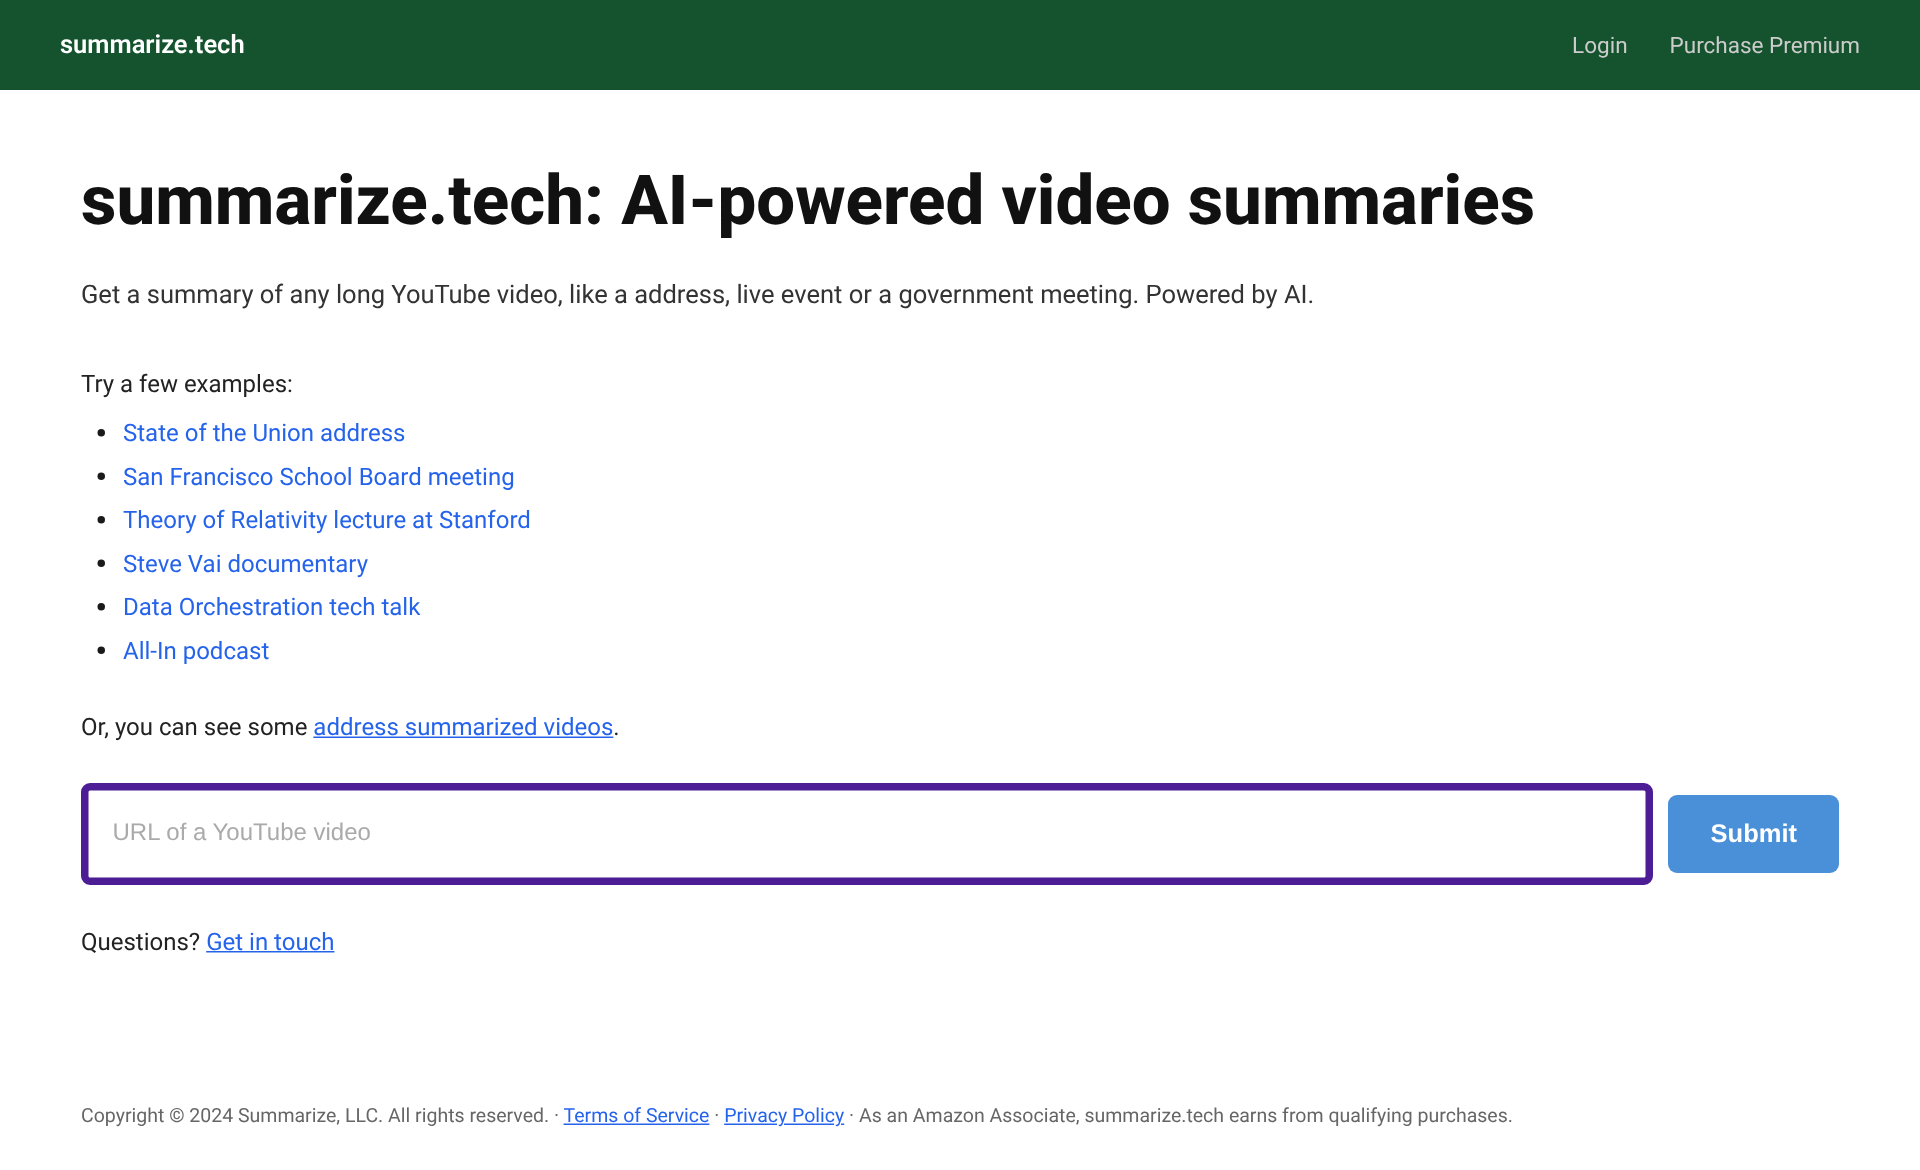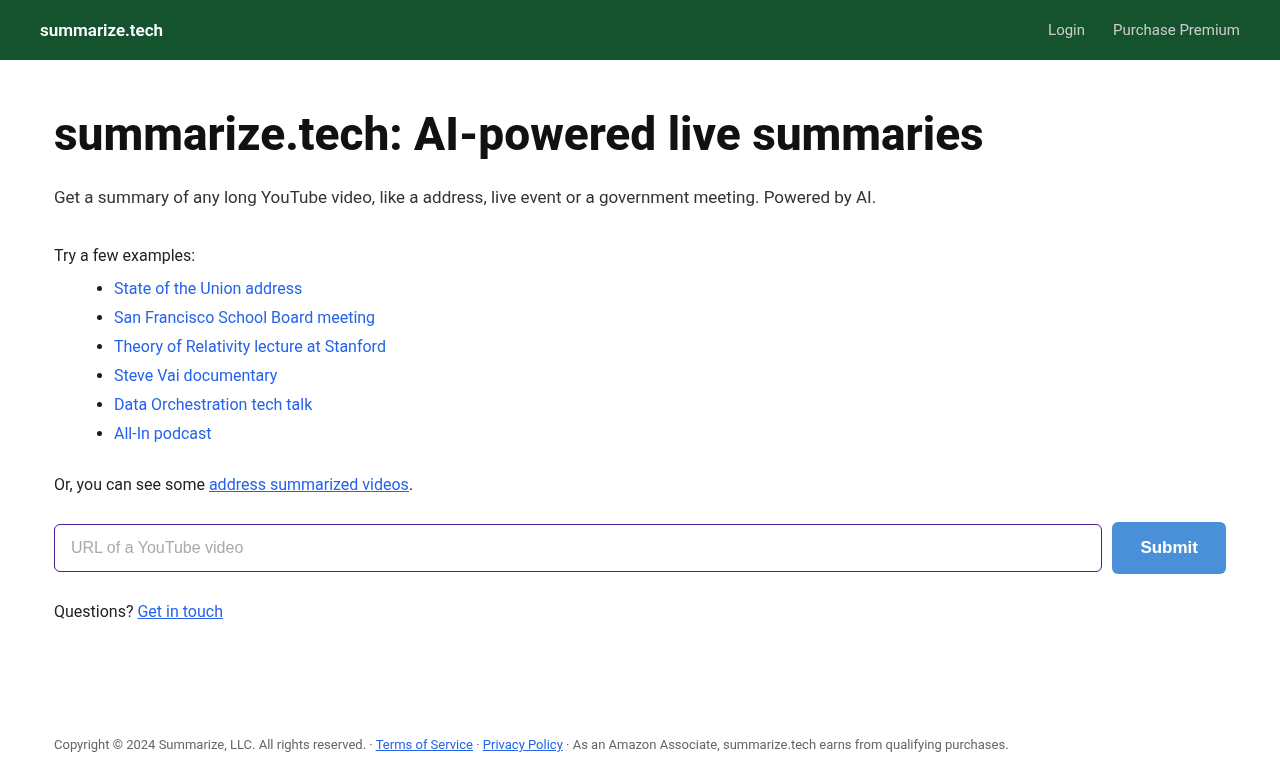--- a/index.html
+++ b/index.html
@@ -74,21 +74,20 @@
 
     .examples-list {
       list-style: disc;
       padding-left: 28px;
       margin-bottom: 32px;
     }
 
     .examples-list li {
       margin-bottom: 10px;
       font-size: 16px;
-      margin-left: 32px;
     }
 
     .examples-list li a {
       color: #2563eb;
       text-decoration: none;
       font-size: 16px;
     }
 
     .recently-text {
       font-size: 16px;
@@ -104,22 +103,22 @@
     .url-form {
       display: flex;
       align-items: center;
       gap: 10px;
       margin-bottom: 28px;
     }
 
     .url-input {
       flex: 1;
       max-width: 1080px;
-      height: 48px;
-      border: 1px solid #4c1d95;
+      height: 68px;
+      border: 5px solid #4c1d95;
       border-radius: 6px;
       padding: 0 16px;
       font-size: 16px;
       color: #333;
       outline: none;
     }
 
     .url-input::placeholder {
       color: #aaaaaa;
     }
@@ -173,21 +172,21 @@
 
 <header>
   <span class="nav-logo">summarize.tech</span>
   <nav class="nav-links">
     <a class="nav-link" href="#">Login</a>
     <a class="nav-link" href="#">Purchase Premium</a>
   </nav>
 </header>
 
 <main>
-  <h1>summarize.tech: AI-powered live summaries</h1>
+  <h1>summarize.tech: AI-powered video summaries</h1>
   <p class="subtitle">Get a summary of any long YouTube video, like a address, live event or a government meeting. Powered by AI.</p>
 
   <p class="examples-label">Try a few examples:</p>
 
   <ul class="examples-list">
     <li>
       <a href="#">State of the Union address</a>
     </li>
     <li>
       <a href="#">San Francisco School Board meeting</a>

